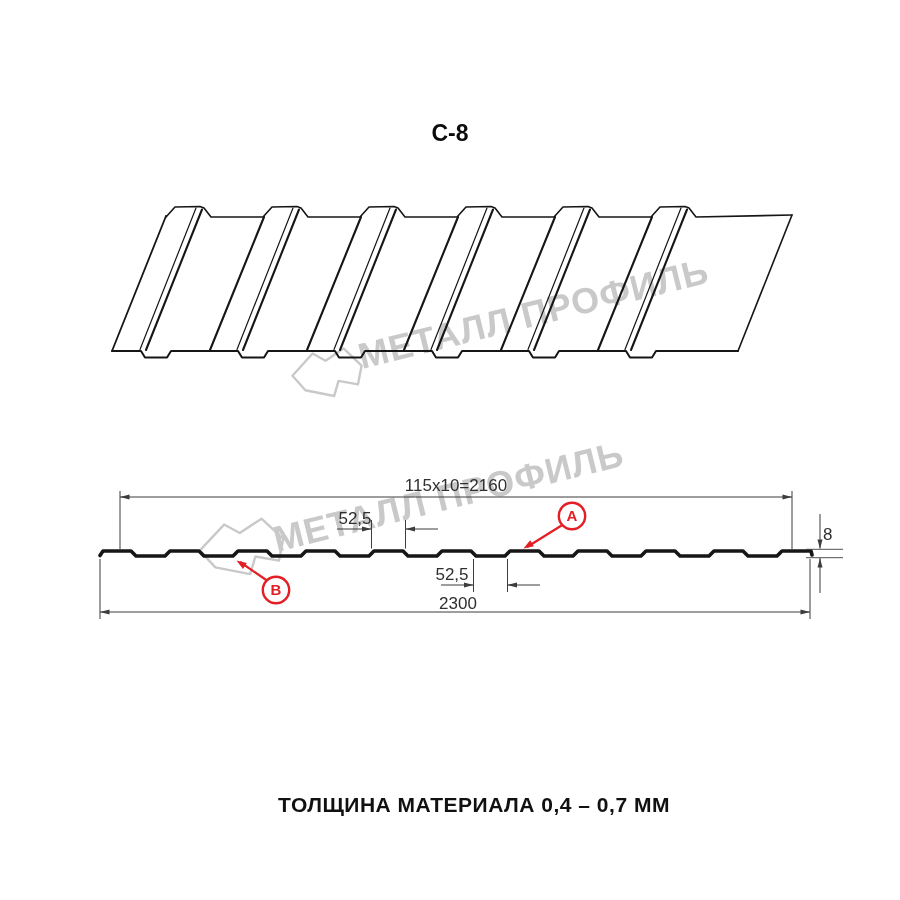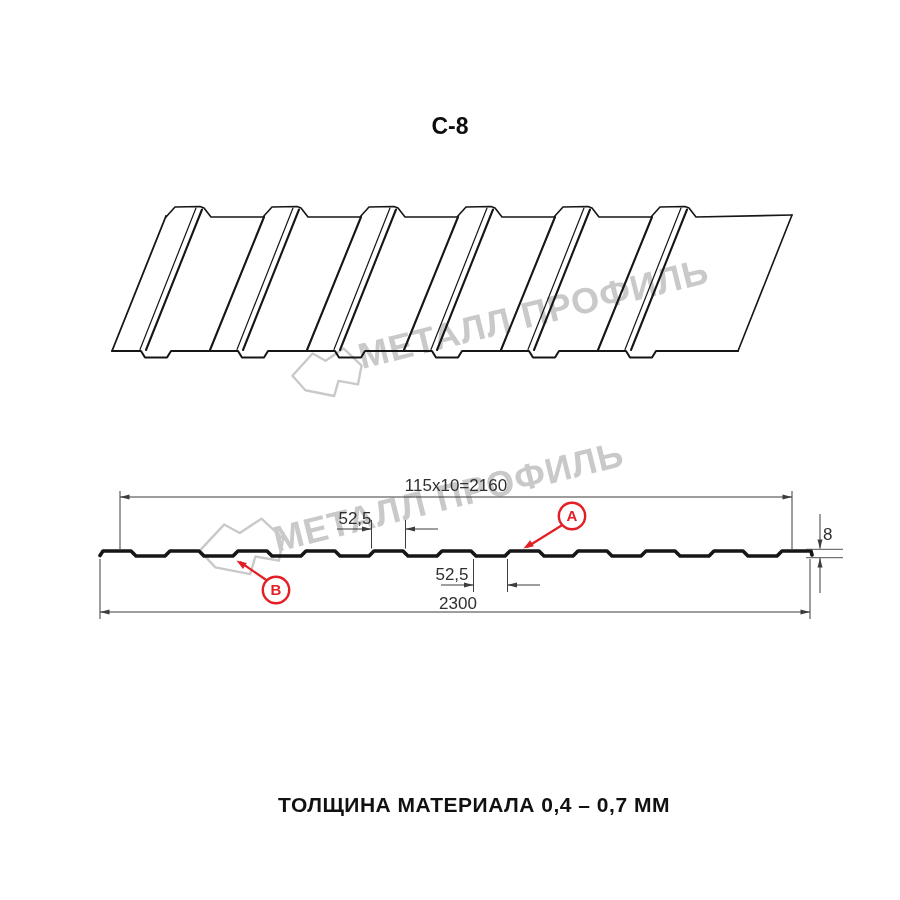--- a/index.html
+++ b/index.html
@@ -1,21 +1,21 @@
 <!DOCTYPE html>
 <html><head>
 <meta charset="utf-8">
 <style>
   html,body{margin:0;padding:0;background:#fff;}
   .stage{position:relative;width:900px;height:900px;background:#ffffff;
          font-family:"Liberation Sans",sans-serif;overflow:hidden;}
   .stage svg.draw{position:absolute;left:0;top:0;}
   .title{position:absolute;top:74px;left:0;width:100%;text-align:center;
          font-size:45px;font-weight:bold;letter-spacing:1px;color:#0c0c0c;}
-  .subtitle{position:absolute;top:113px;left:0;width:100%;text-align:center;
+  .subtitle{position:absolute;top:120px;left:0;width:100%;text-align:center;
          font-size:23px;font-weight:bold;color:#0c0c0c;}
   .footer{position:absolute;top:793px;left:0;width:100%;text-align:center;
          font-size:21px;font-weight:bold;letter-spacing:.5px;color:#111;padding-left:24px;}
   .dim{position:absolute;font-size:17px;color:#2f2f2f;white-space:nowrap;}
   .dim.center{text-align:center;}
   .callout-letter{position:absolute;width:20px;height:20px;line-height:20px;
          text-align:center;font-size:15px;font-weight:bold;color:#e31e24;}
 </style>
 </head>
 <body>

